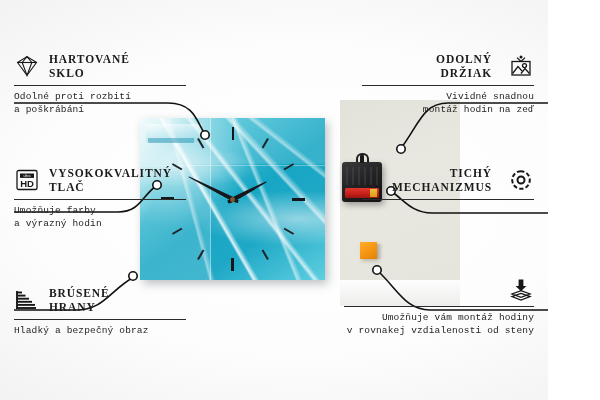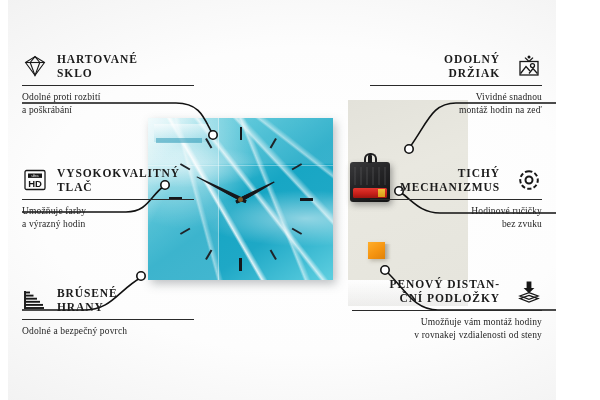--- a/index.html
+++ b/index.html
@@ -7,21 +7,20 @@
   body {
     font-family:"Liberation Serif", serif;
     background:#ffffff;
     position:relative;
   }
   #stage {
     position:absolute; left:0; top:0; width:548px; height:400px;
     background:
       radial-gradient(ellipse 600px 340px at 300px 200px, #ffffff 0%, #fdfdfd 45%, #f3f3f3 75%, #ebebeb 100%);
     overflow:hidden;
-    margin-left:8px;
   }
 
   
   .photo-wrap { position:absolute; left:140px; top:100px; width:320px; height:180px; }
 
   .panel-right {
     position:absolute; left:200px; top:0px; width:120px; height:180px;
     background:linear-gradient(160deg,#e3e2da 0%,#e9e8e0 40%,#e6e5dd 100%);
   }
   .panel-right:after{
@@ -121,21 +120,21 @@
   .feat-head { display:flex; align-items:center; gap:9px; }
   .feat.right .feat-head { flex-direction:row-reverse;gap:16px; }
 
   .feat-title {
     font-family:"Liberation Serif", serif;
     font-weight:700; font-size:11.5px; line-height:14px;
     letter-spacing:.9px; color:#1b1b1b; text-transform:uppercase;
   }
   .feat-rule { height:1px; background:#2a2a2a; margin:5px 0 5px 0; width:100%; }
   .feat-desc {
-    font-family:Liberation Serif, serif;
+    font-family:Liberation Mono, monospace;
     font-size:9.5px; line-height:12.5px; color:#242424; letter-spacing:.15px;
   }
   .ic { width:26px; height:24px; flex:0 0 26px; display:block; }
   .ic svg { display:block; width:26px; height:24px; }
 </style>
 </head>
 <body>
 
 <div id="stage">
 
@@ -290,21 +289,21 @@
         </g>
           </svg>
       </span>
       <span class="feat-title">
         <span>BRÚSENÉ</span><br>
         <span>HRANY</span>
       </span>
     </div>
     <div class="feat-rule"></div>
     <div class="feat-desc">
-      <span>Odolné a bezpečný povrch</span>
+      <span>Hladký a bezpečný obraz</span>
     </div>
   </div>
 
   <div class="feat right" style="top:52px;">
     <div class="feat-head">
       <span class="ic">
         <svg viewBox="0 0 26 24">
             <g fill="none" stroke="#171717" stroke-width="1.3">
           <rect x="4" y="7.5" width="18" height="13.5"></rect>
           <path d="M13 7.5 L8.5 3.2 L17.5 3.2 Z" stroke-width="0" fill="none"></path>
@@ -338,41 +337,33 @@
           <circle cx="13" cy="12" r="3.5"></circle>
         </g>
           </svg>
       </span>
       <span class="feat-title">
         <span>TICHÝ</span><br>
         <span>MECHANIZMUS</span>
       </span>
     </div>
     <div class="feat-rule"></div>
-    <div class="feat-desc">
-      <span>Hodinové ručičky</span><br>
-      <span>bez zvuku</span>
-    </div>
   </div>
 
   <div class="feat right wide" style="top:277px;">
     <div class="feat-head">
       <span class="ic">
         <svg viewBox="0 0 26 24">
             <g fill="none" stroke="#171717" stroke-width="1.3">
           <path d="M10.6 2.4 L15.4 2.4 L15.4 9 L18.4 9 L13 14.2 L7.6 9 L10.6 9 Z" fill="#171717" stroke="none"></path>
           <path d="M13 13.6 L22 17 L13 20.4 L4 17 Z"></path>
           <path d="M13 16.4 L22 19.6 L13 23 L4 19.6 Z"></path>
         </g>
           </svg>
       </span>
-      <span class="feat-title">
-        <span>PENOVÝ DISTAN-</span><br>
-        <span>ČNÍ PODLOŽKY</span>
-      </span>
     </div>
     <div class="feat-rule"></div>
     <div class="feat-desc">
       <span>Umožňuje vám montáž hodiny</span><br>
       <span>v rovnakej vzdialenosti od steny</span>
     </div>
   </div>
 
 </div>
 

